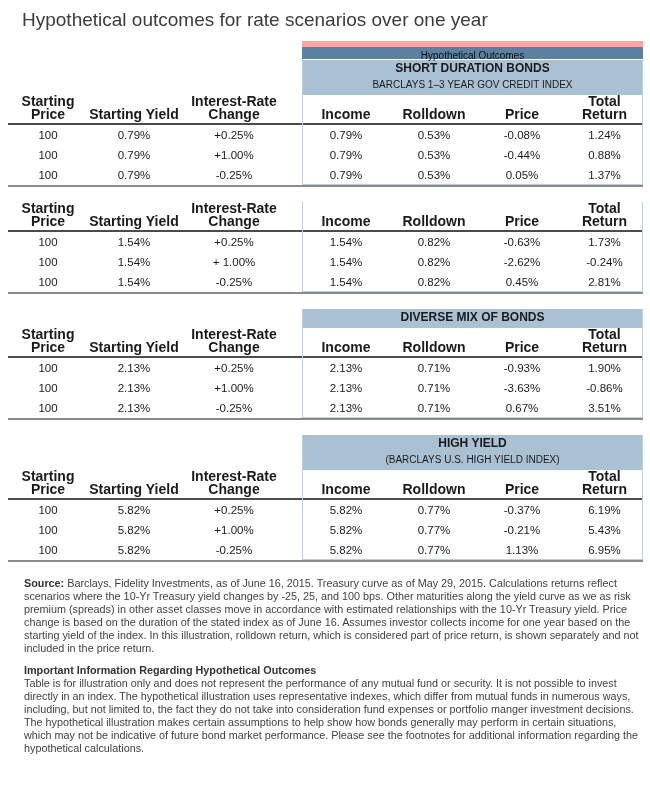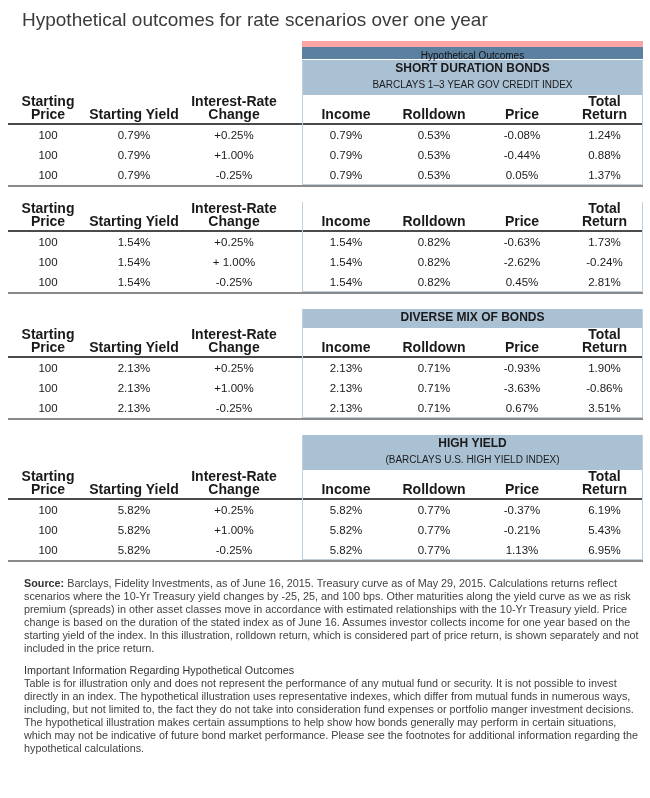--- a/index.html
+++ b/index.html
@@ -31,21 +31,21 @@
   .row{height:20px;align-items:center;}
   .row .cell{font-size:11.5px;line-height:20px;white-space:nowrap;}
   .panel-outline{
     position:absolute;left:294px;width:341px;top:0;bottom:0;
     border:1px solid #bdd0dd;border-top:none;box-sizing:border-box;pointer-events:none;
   }
   .section.first .panel-outline{top:20px;}
   .footnotes{width:632px;margin:12px 0 0 8px;font-size:10.8px;line-height:13px;color:#3f3f3f;}
   .footnotes .block{margin:0 0 9px 16px;}
   .fn-bold{font-weight:bold;color:#333;}
-  .fn-heading{font-weight:normal;color:#333;font-size:10.8px;line-height:13px;}
+  .fn-heading{font-weight:bold;color:#333;font-size:10.8px;line-height:13px;}
 </style>
 </head>
 <body>
 
 <div class="page-title">Hypothetical outcomes for rate scenarios over one year</div>
 
 <div id="sections-root">
     <section class="section first">
     <div class="banner-dark">Hypothetical Outcomes</div>
     <div class="banner-light">

